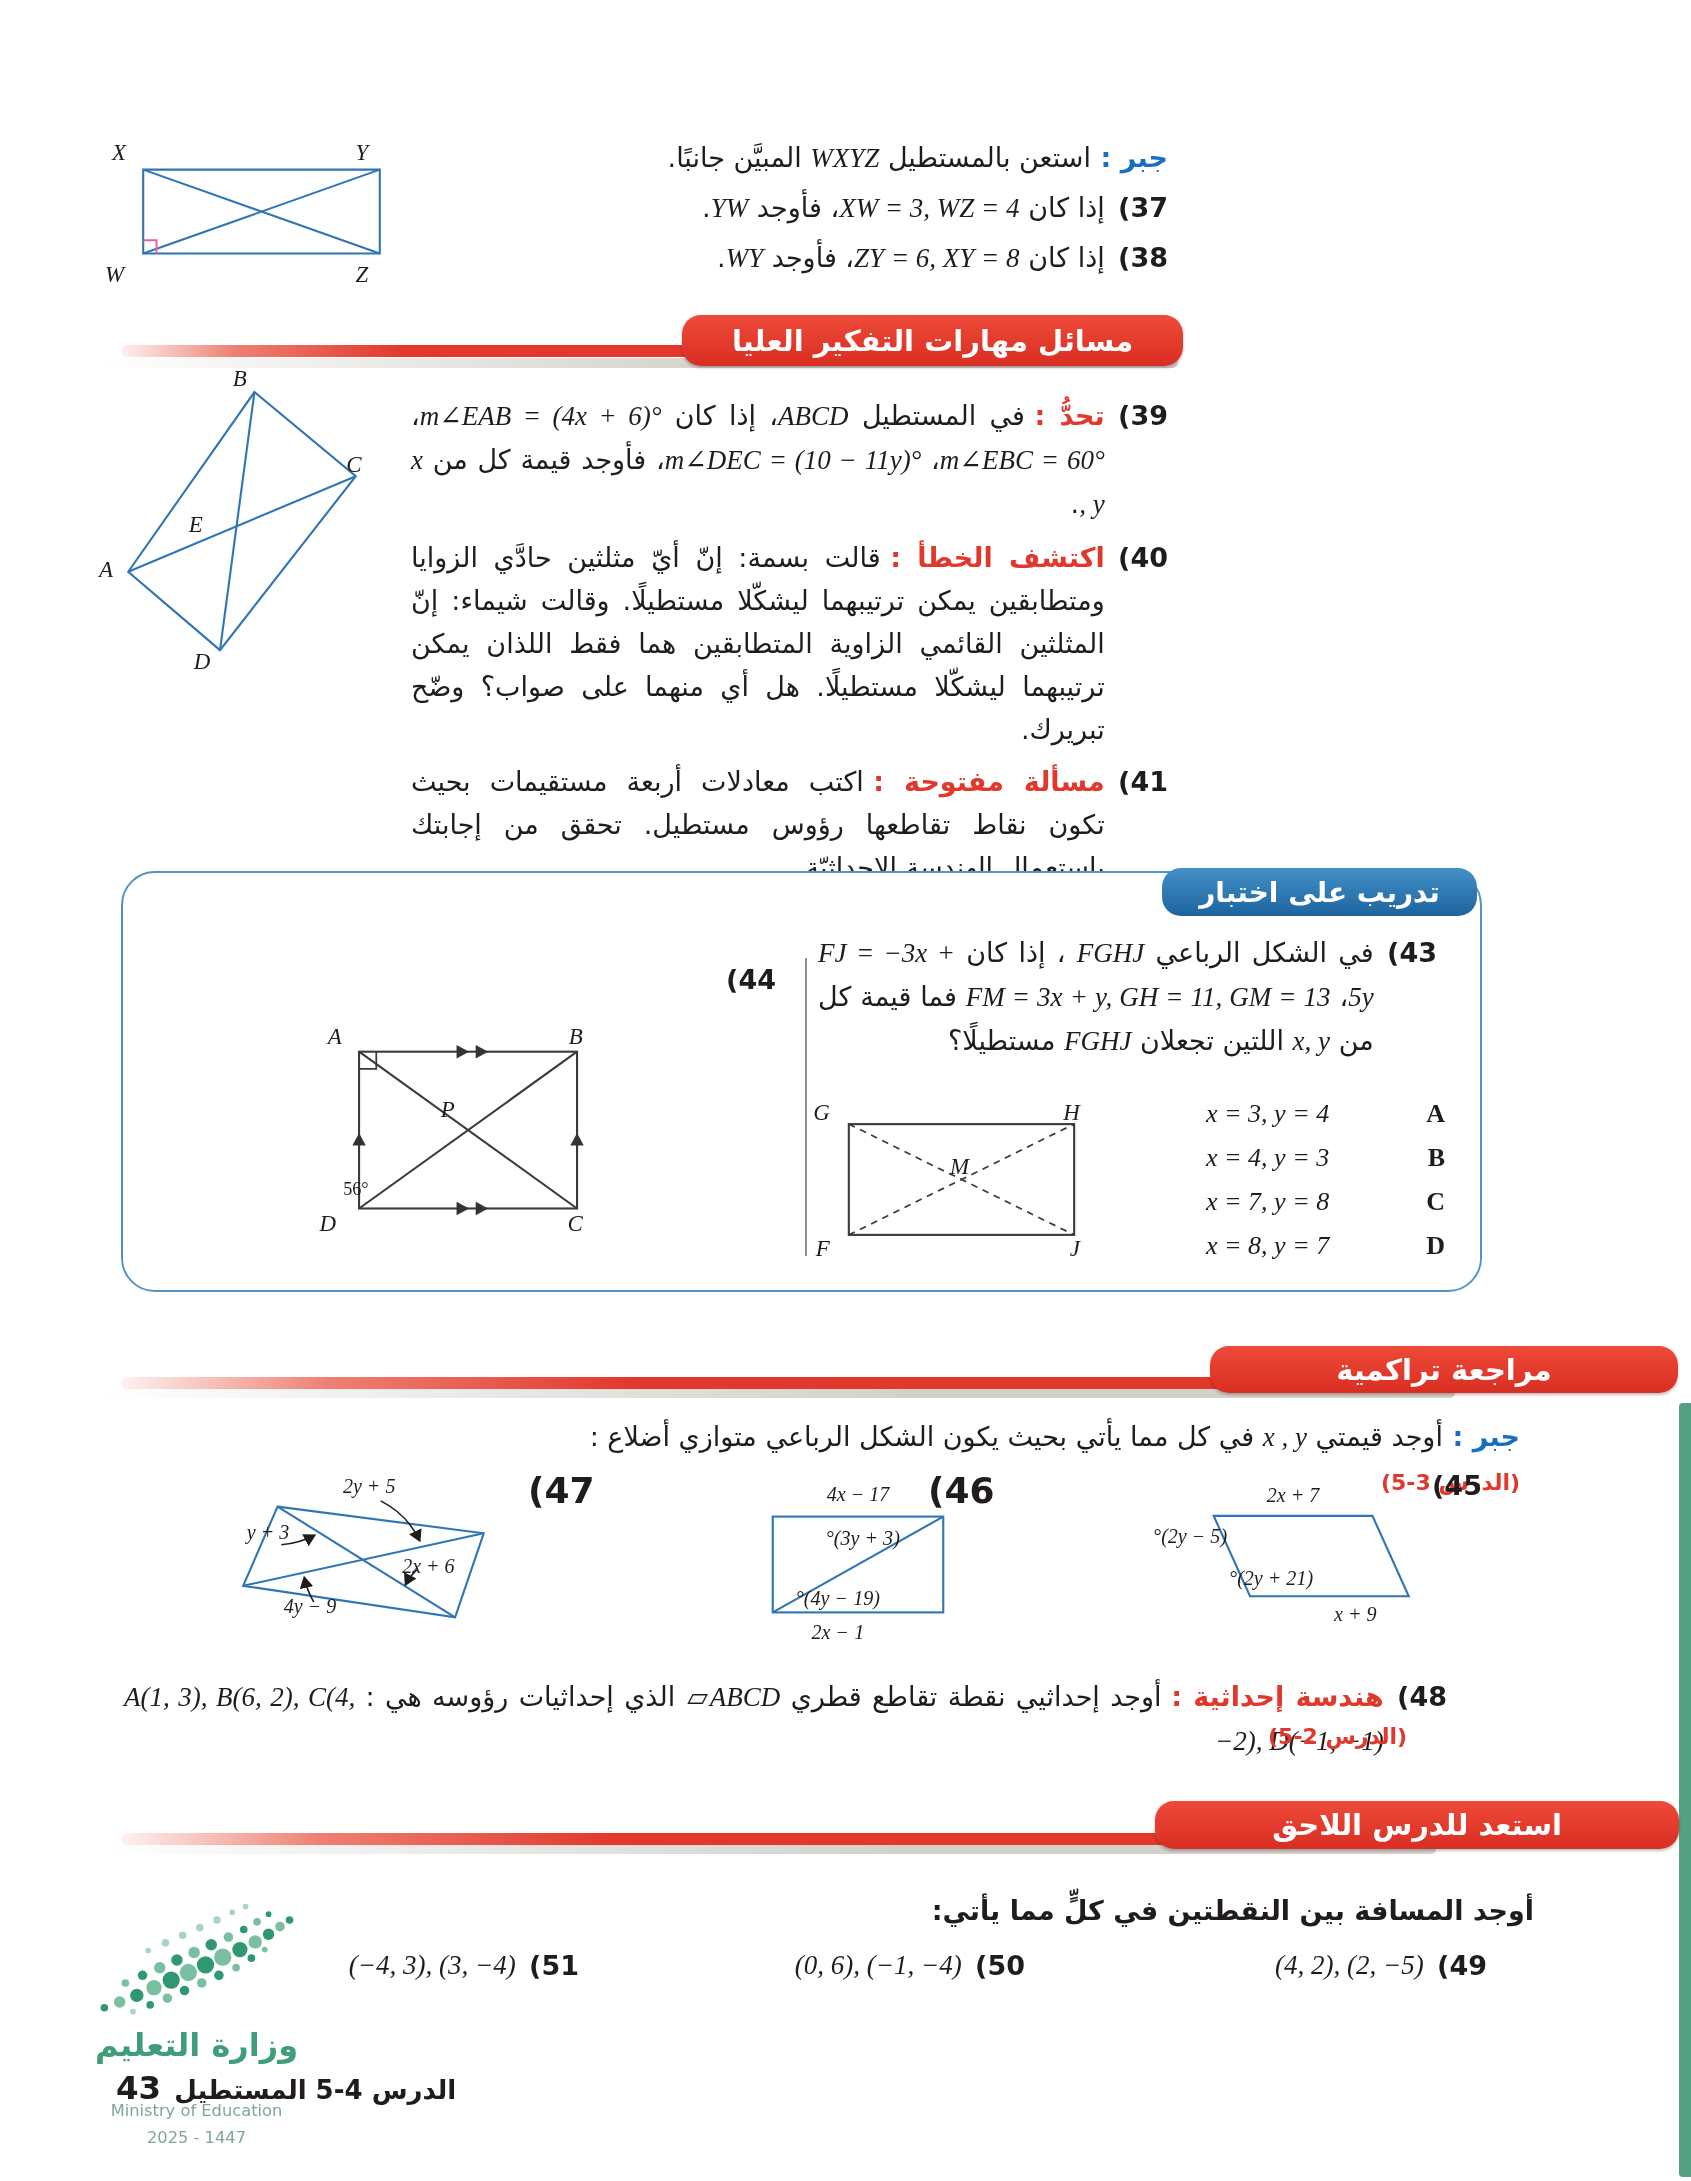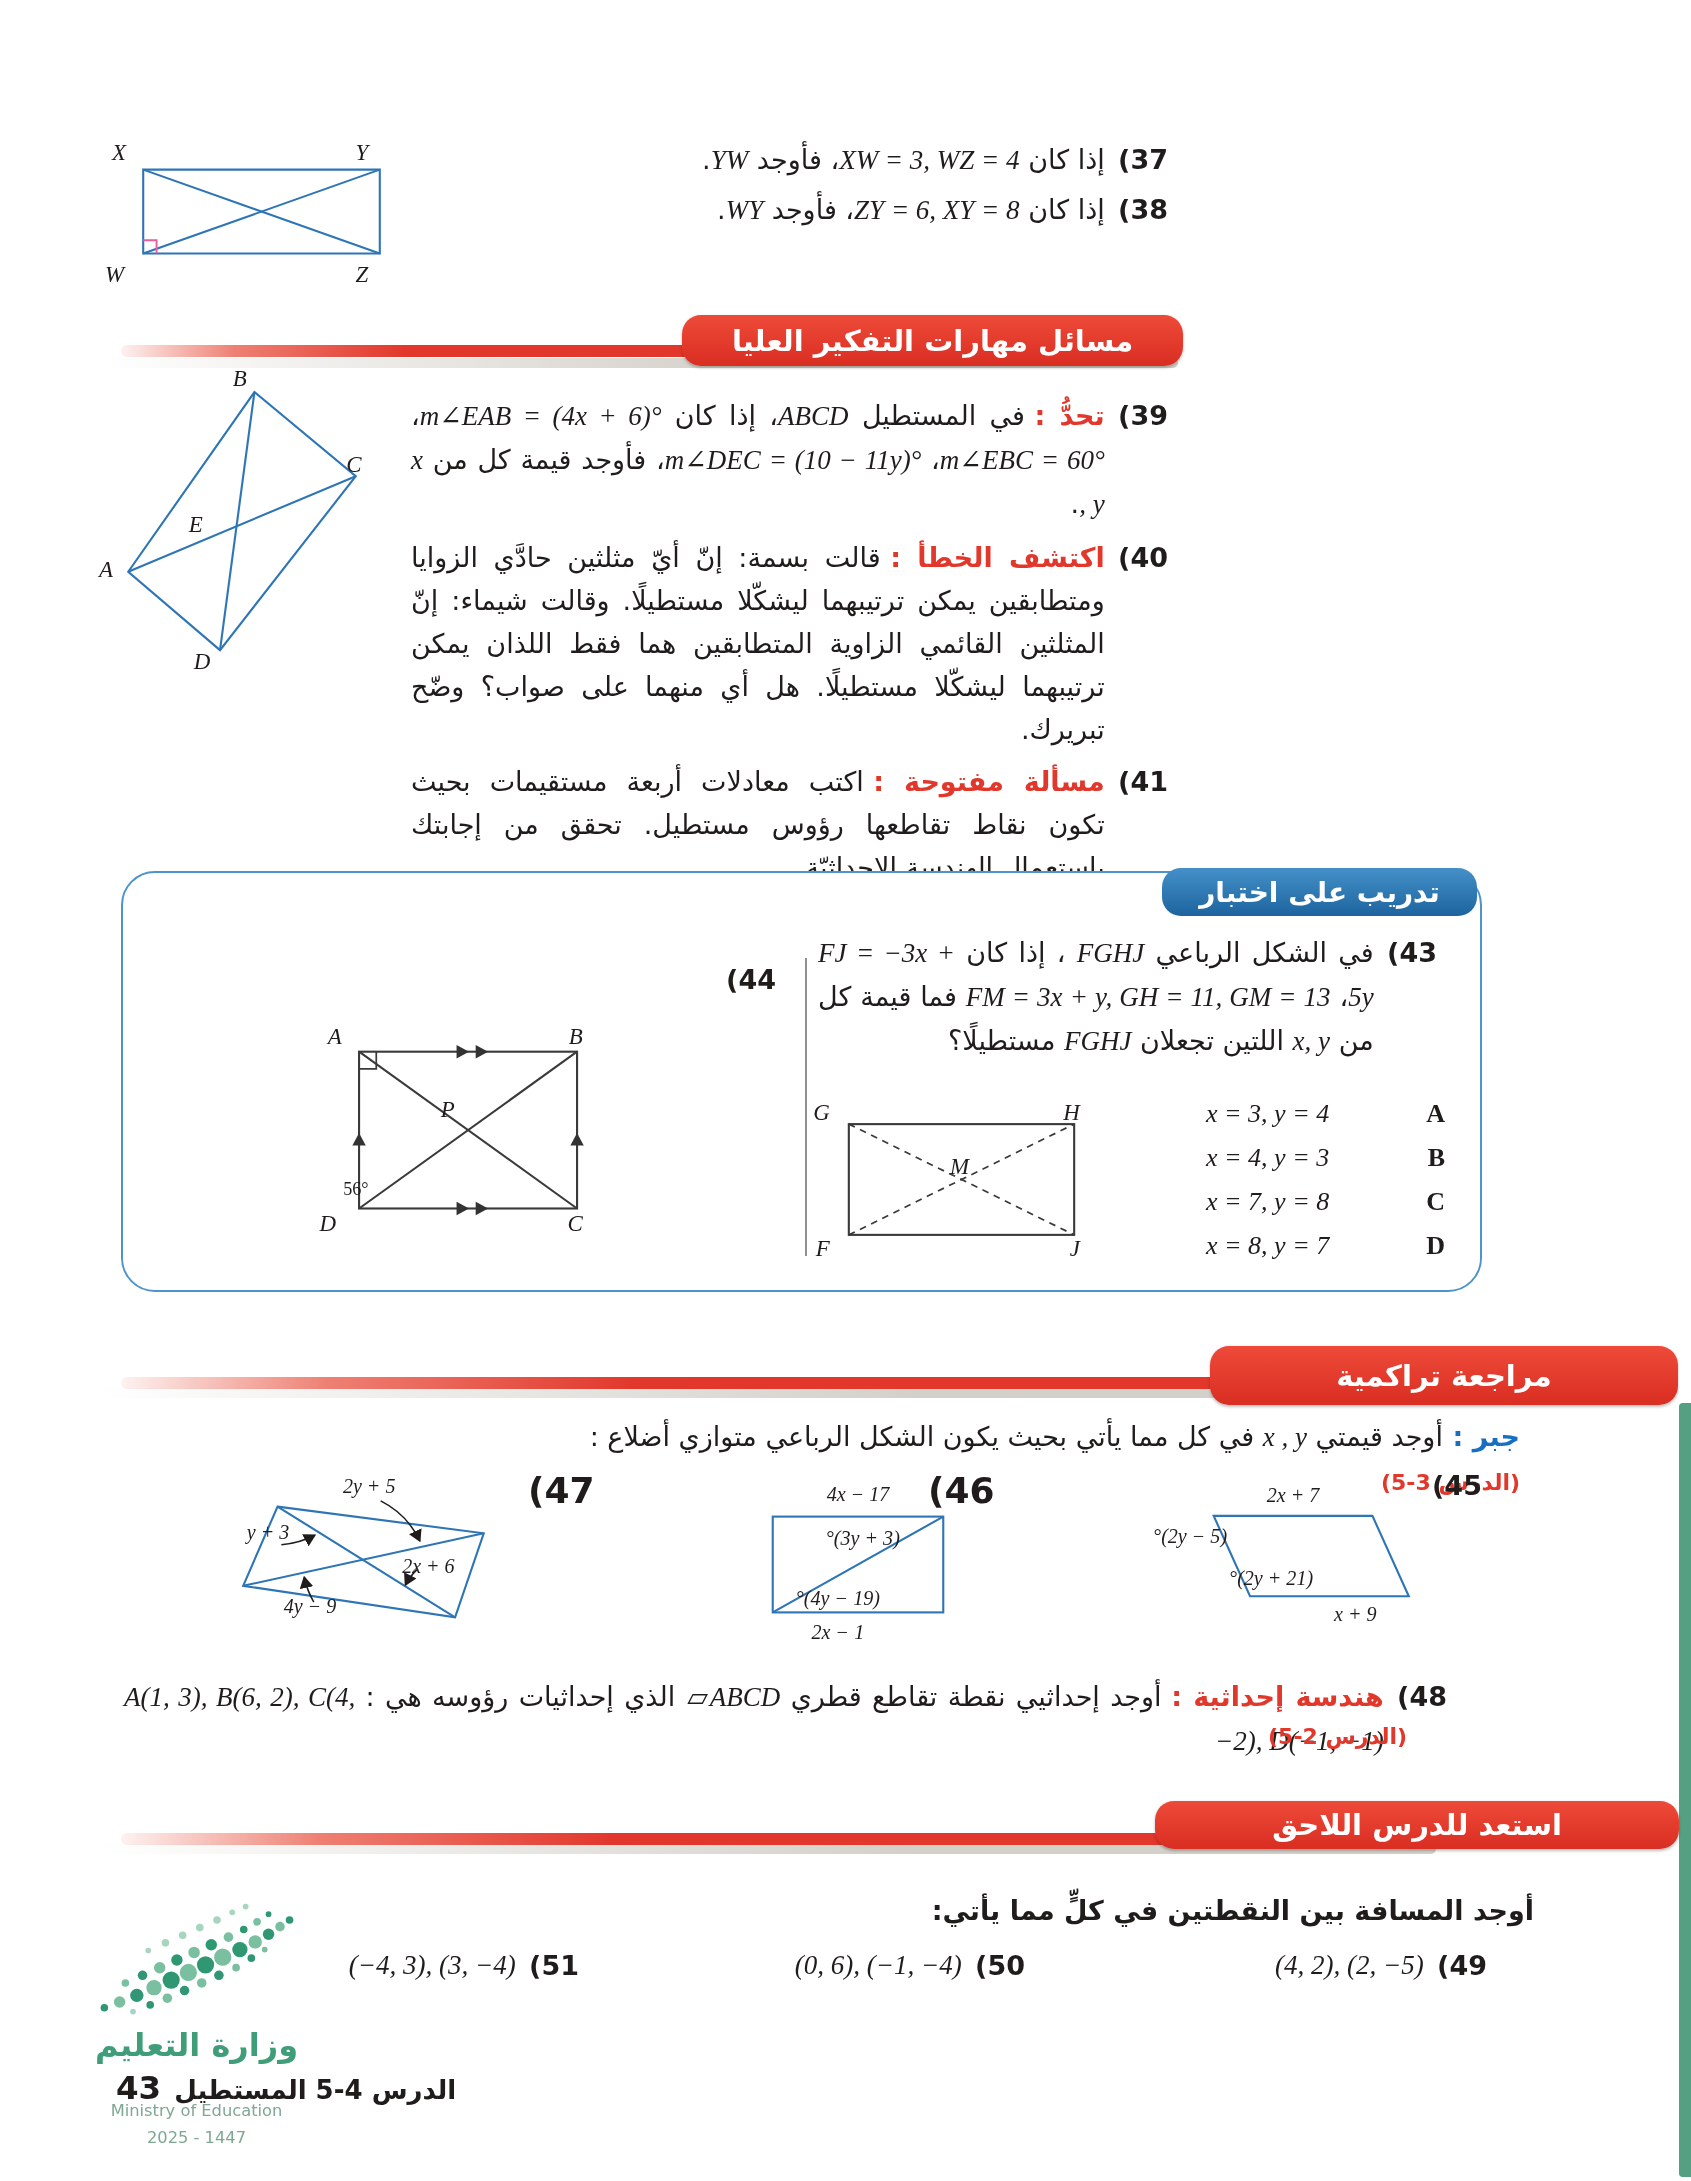--- a/index.html
+++ b/index.html
@@ -74,20 +74,23 @@
     <line class="blue-stroke" x1="22" y1="30" x2="270" y2="118"></line>
     <line class="blue-stroke" x1="22" y1="118" x2="270" y2="30"></line>
     <path class="angle-mark" d="M22,104 H36 V118"></path>
     <text x="4" y="20">X</text>
     <text x="258" y="20">Y</text>
     <text x="2" y="148">W</text>
     <text x="258" y="148">Z</text>
   </svg>
 
   <div class="abs top-text" style="left:478px;top:134px;width:690px">
+    <div>
+      <span class="tag-blue">جبر :</span><span class="rich"><span>استعن بالمستطيل </span><span class="math" dir="ltr">WXYZ</span><span> المبيَّن جانبًا.</span></span>
+    </div>
     <div class="prob">
       <span class="num" dir="ltr">(37</span>
       <div class="body"><span>إذا كان </span><span class="math" dir="ltr">XW = 3, WZ = 4</span><span>، فأوجد </span><span class="math" dir="ltr">YW</span><span>.</span></div>
     </div>
     <div class="prob">
       <span class="num" dir="ltr">(38</span>
       <div class="body"><span>إذا كان </span><span class="math" dir="ltr">ZY = 6, XY = 8</span><span>، فأوجد </span><span class="math" dir="ltr">WY</span><span>.</span></div>
     </div>
   </div>
 
@@ -195,21 +198,21 @@
     <text x="26" y="24">A</text>
     <text x="278" y="24">B</text>
     <text x="20" y="220">D</text>
     <text x="278" y="220">C</text>
     <text x="144" y="100">P</text>
     <text class="plain" x="54" y="182">56°</text>
   </svg>
 
   <div class="abs banner-shadow" style="left:98px;top:1388px;width:1357px"></div>
   <div class="abs banner-tail" style="left:121px;top:1377px;width:1147px"></div>
-  <div class="abs banner-pill" style="left:1210px;top:1346px;width:468px;height:59px">
+  <div class="abs banner-pill" style="left:1210px;top:1346px;width:468px;height:47px">
     <span>مراجعة تراكمية</span>
   </div>
 
   <div class="abs review-intro" style="left:507px;top:1415px;width:1013px">
     <span class="tag-blue">جبر :</span><span class="rich"><span>أوجد قيمتي </span><span class="math" dir="ltr">x , y</span><span> في كل مما يأتي بحيث يكون الشكل الرباعي متوازي أضلاع : </span></span><span class="lesson-ref">(الدرس 3-5)</span>
   </div>
 
   <span class="abs num" dir="ltr" style="left:1432px;top:1470px;font-size:27px">(45</span>
   <svg class="abs" style="left:1185px;top:1487px" width="241" height="140" viewBox="0 0 252 146">
     <polygon class="blue-stroke" points="30,30 196,30 234,114 68,114"></polygon>

